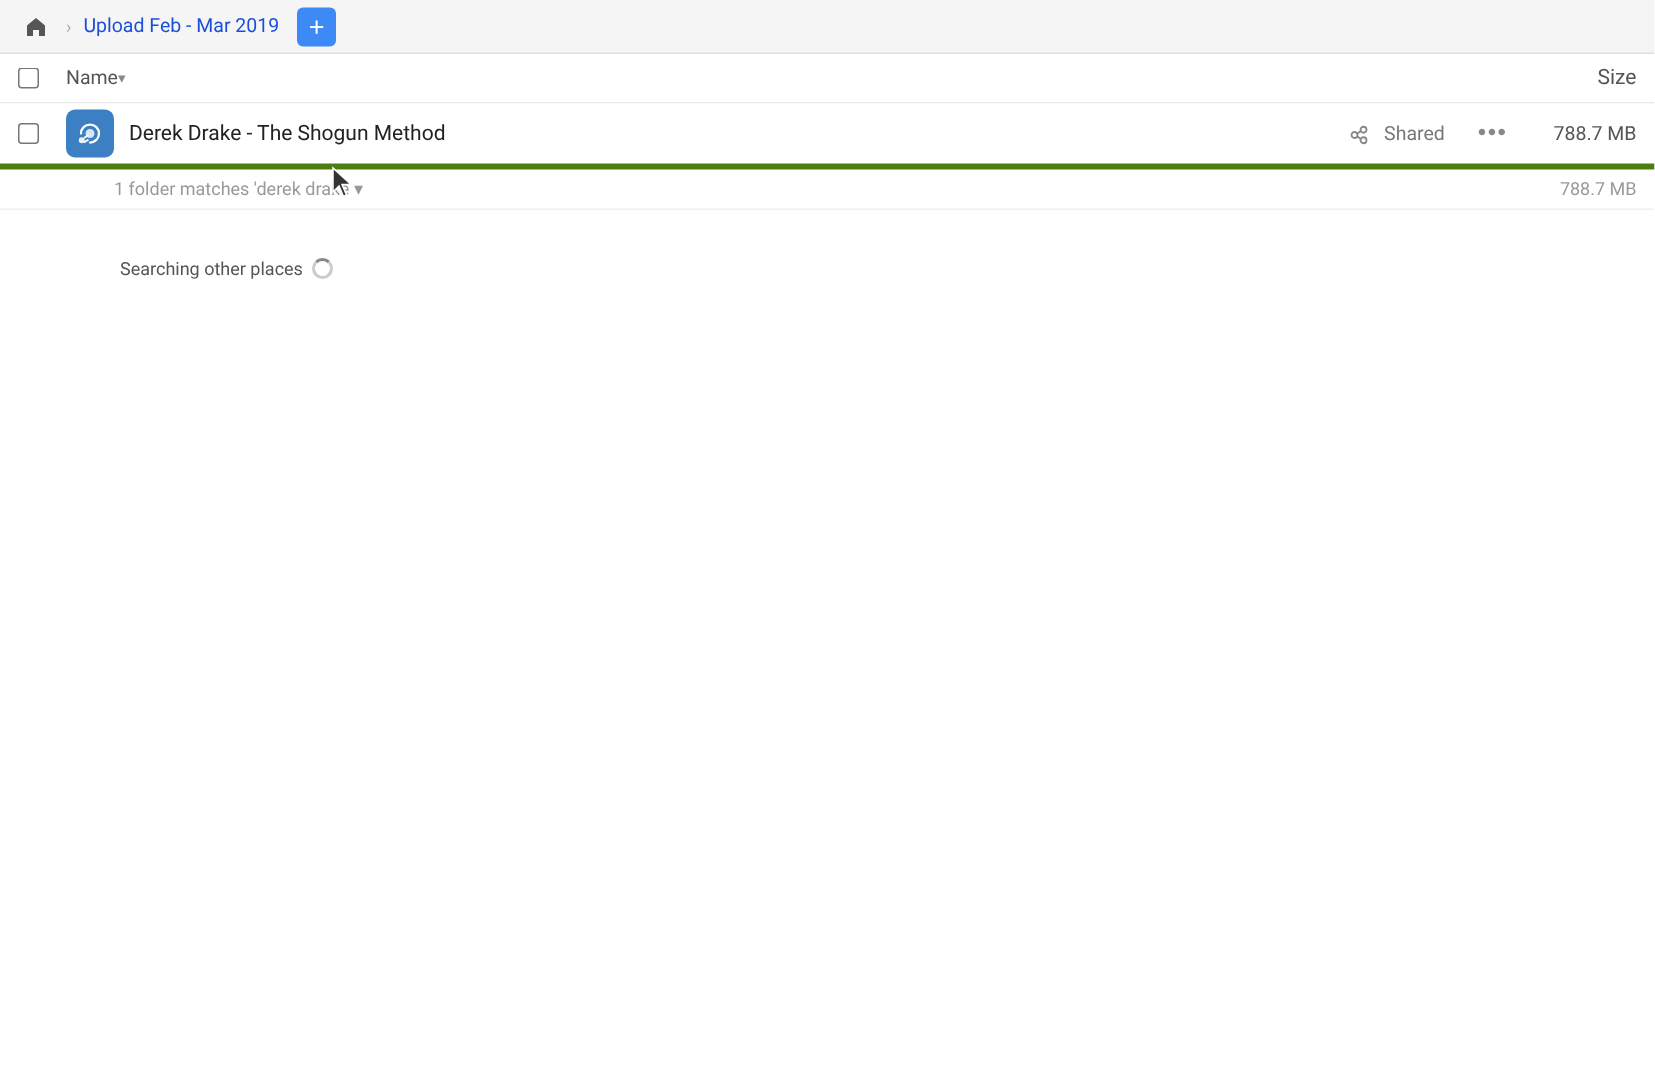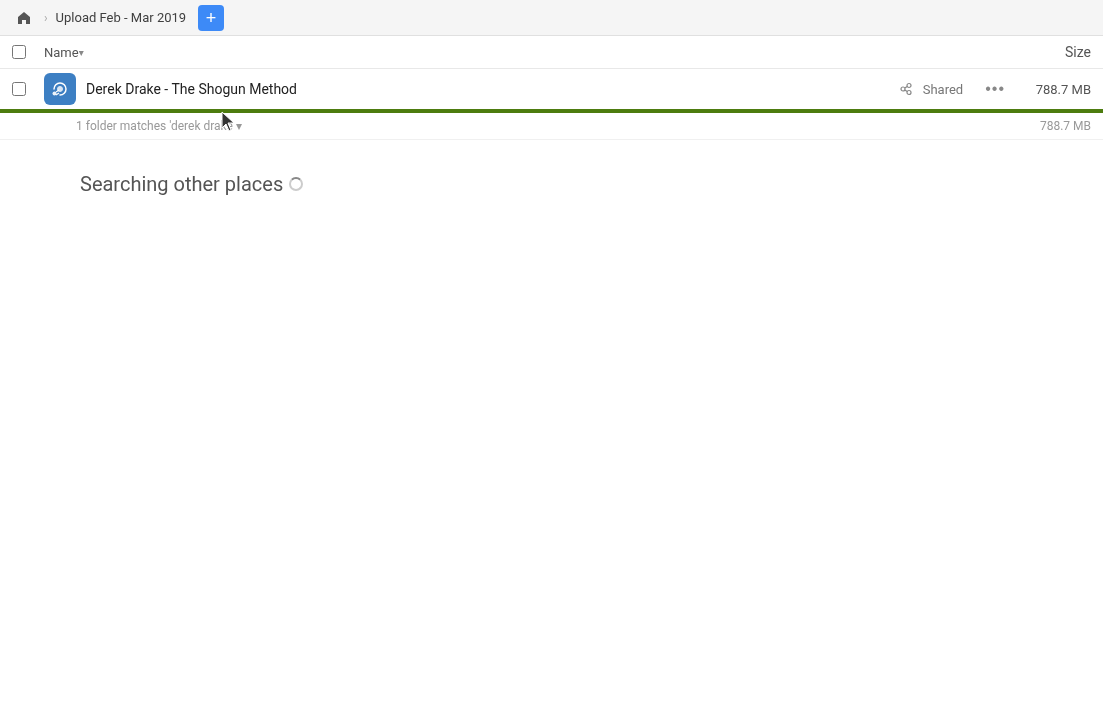--- a/index.html
+++ b/index.html
@@ -39,21 +39,21 @@
       color: #555;
     }
 
     .breadcrumb-separator {
       color: #aaa;
       font-size: 12px;
     }
 
     .breadcrumb-label {
       font-size: 13px;
-      color: #404040;
+      color: #1d4ed8;
       font-weight: 400;
     }
 
     .add-btn {
       display: flex;
       align-items: center;
       justify-content: center;
       width: 26px;
       height: 26px;
       border: none;
@@ -134,21 +134,21 @@
     }
 
     .file-name-text {
       flex: 1;
       font-size: 14px;
       color: #222;
     }
 
     .file-shared-area {
       display: flex;
-      align-items: center;
+      align-items: flex-end;
       gap: 10px;
       color: #777;
       font-size: 13px;
       margin-right: 16px;
     }
 
     .file-more-btn {
       background: none;
       border: none;
       cursor: pointer;
@@ -185,21 +185,21 @@
       width: 80px;
       text-align: right;
     }
 
     
     .searching-section {
       padding: 32px 12px 12px 80px;
     }
 
     .searching-label {
-      font-size: 20px;
+      font-size: 12px;
       color: #555;
       display: flex;
       align-items: center;
       gap: 6px;
     }
 
     .searching-spinner {
       display: inline-block;
       width: 14px;
       height: 14px;

